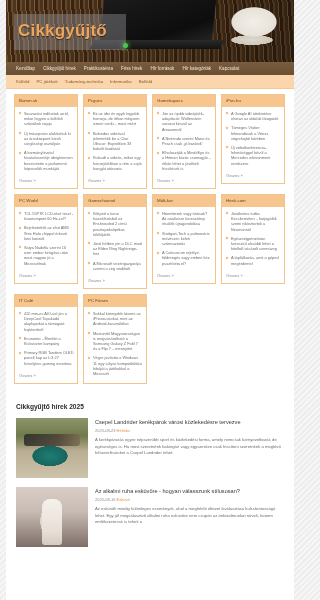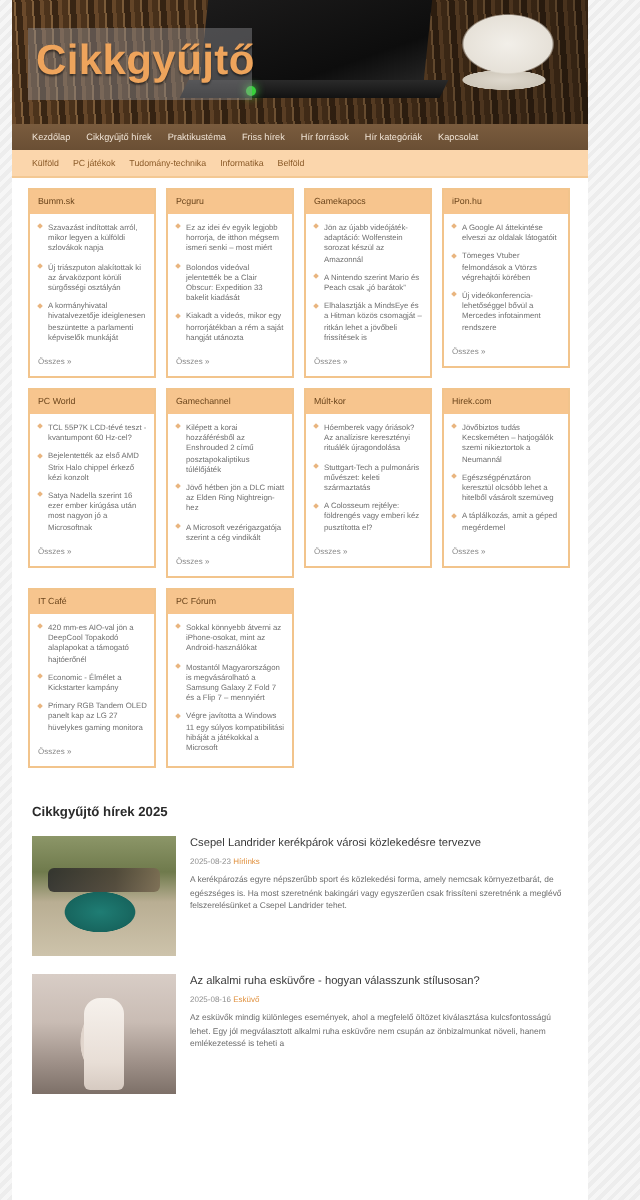--- a/index.html
+++ b/index.html
@@ -48,21 +48,21 @@
   .banner-led {
     position: absolute; left: 117px; top: 43px; width: 5px; height: 5px;
     border-radius: 50%; background: #37d13b; box-shadow: 0 0 5px #49f04d;
   }
   .banner-overlay {
     position: absolute; left: 8px; top: 14px; width: 112px; height: 36px;
     background: rgba(150,150,155,0.42);
   }
   .banner-title {
     position: absolute; left: 12px; top: 20px;
-    font-size: 21px; font-weight: bold; letter-spacing: 0.2px;
+    font-size: 17px; font-weight: bold; letter-spacing: 0.2px;
     color: #eea45c; text-shadow: 0 1px 1px rgba(0,0,0,0.5);
     line-height: 22px;
   }
 
   
   .nav-main {
     background: linear-gradient(180deg, #7a5c3e 0%, #6a4f34 100%);
     padding: 3px 5px 3px 10px;
     display: flex; flex-wrap: wrap; gap: 0 8px; align-items: center;
     min-height: 13px;

